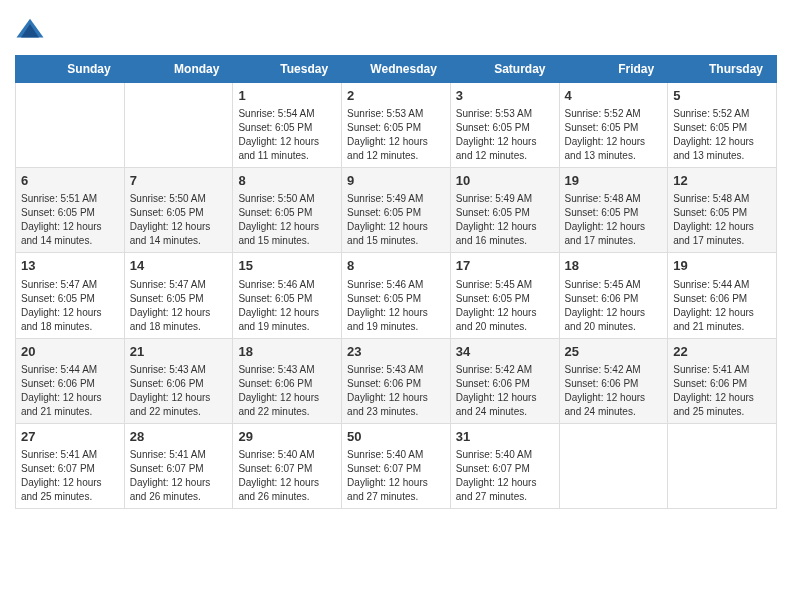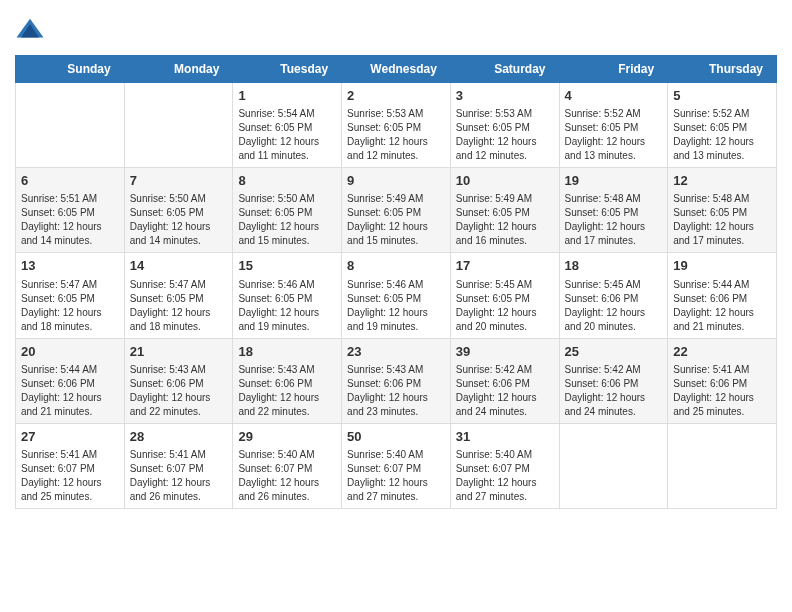--- a/index.html
+++ b/index.html
@@ -217,21 +217,21 @@
         </td>
         <td>
           <span class="day-num">18</span>
           <div class="day-info">Sunrise: 5:43 AM<br>Sunset: 6:06 PM<br>Daylight: 12 hours and 22 minutes.</div>
         </td>
         <td>
           <span class="day-num">23</span>
           <div class="day-info">Sunrise: 5:43 AM<br>Sunset: 6:06 PM<br>Daylight: 12 hours and 23 minutes.</div>
         </td>
         <td>
-          <span class="day-num">39</span>
+          <span class="day-num">34</span>
           <div class="day-info">Sunrise: 5:42 AM<br>Sunset: 6:06 PM<br>Daylight: 12 hours and 24 minutes.</div>
         </td>
         <td>
           <span class="day-num">25</span>
           <div class="day-info">Sunrise: 5:42 AM<br>Sunset: 6:06 PM<br>Daylight: 12 hours and 24 minutes.</div>
         </td>
         <td>
           <span class="day-num">22</span>
           <div class="day-info">Sunrise: 5:41 AM<br>Sunset: 6:06 PM<br>Daylight: 12 hours and 25 minutes.</div>
         </td>

